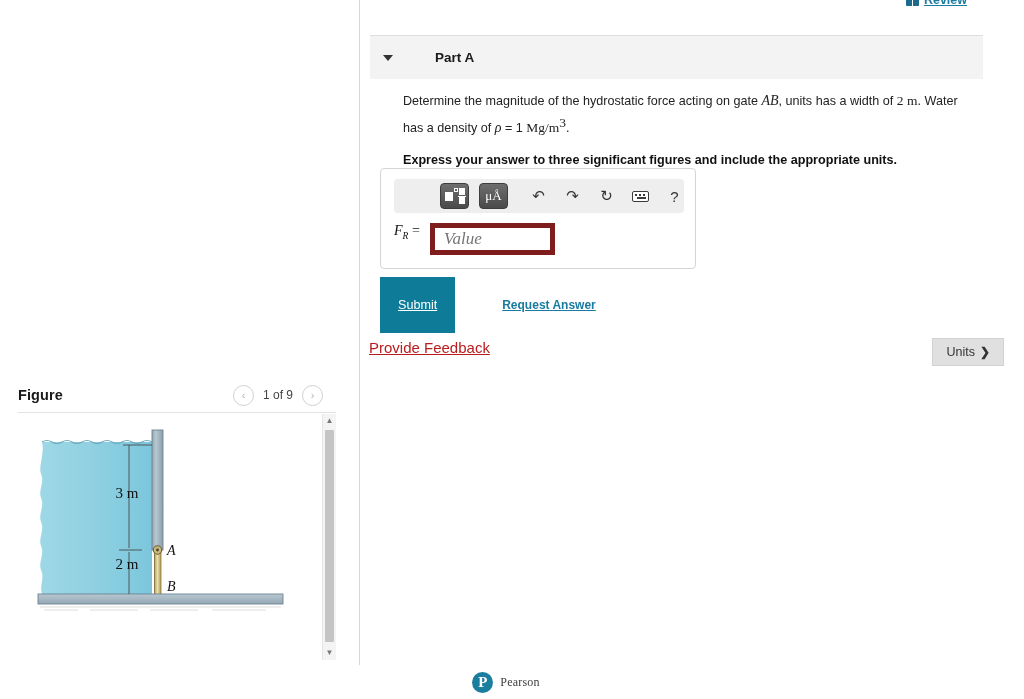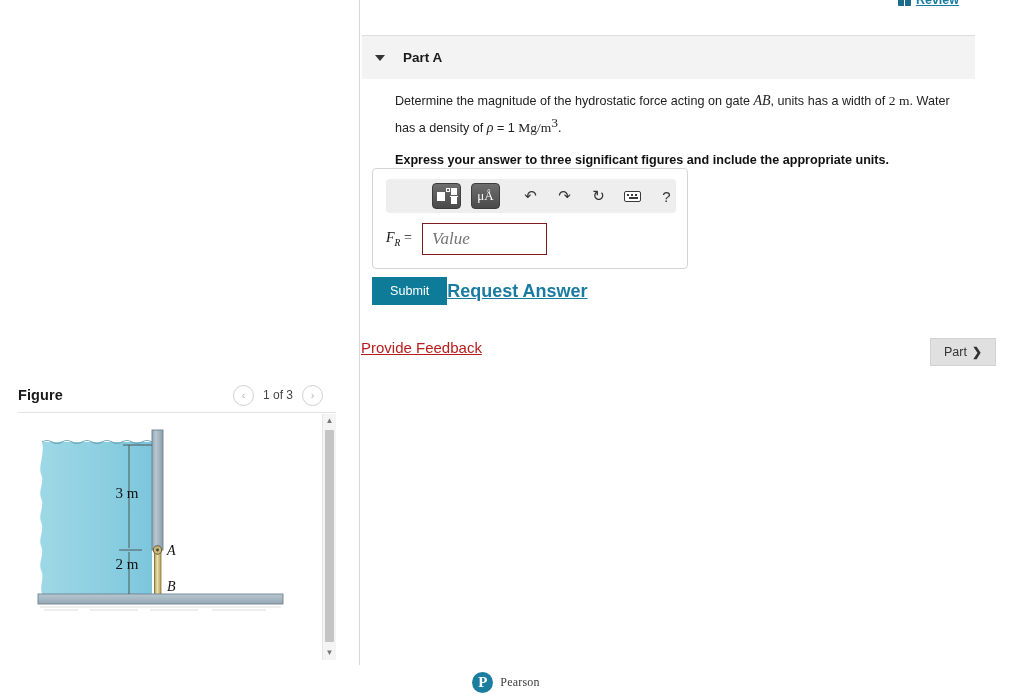--- a/index.html
+++ b/index.html
@@ -58,40 +58,40 @@
     color: #777; font-size: 8px; line-height: 1;
   }
   .sb-btn.up { top: 0; }
   .sb-btn.down { bottom: 0; }
   .sb-thumb {
     position: absolute; left: 2px; top: 16px;
     width: 9px; height: 212px; background: #c4c4c4; border-radius: 1px;
   }
 
   
-  .main-col { position: absolute; left: 339px; top: 0; width: 677px; height: 665px; }
+  .main-col { position: absolute; left: 347px; top: 0; width: 677px; height: 665px; }
 
   .review-row {
     position: absolute; right: 57px; top: -8px;
     display: flex; align-items: center; gap: 5px;
     height: 16px; overflow: hidden;
   }
   .review-icon { width: 13px; height: 11px; background: #1c6b8c; border-radius: 1px; position: relative; }
   .review-icon::after {
     content: ""; position: absolute; left: 6px; top: 0; width: 1px; height: 11px; background: #fff;
   }
   .review-link {
     font-size: 12.5px; color: #1a7ba0; text-decoration: underline; font-weight: bold;
   }
 
   .part-header {
     position: absolute; left: 23px; top: 35px;
     width: 613px; height: 44px;
     background: #f3f3f3; border-top: 1px solid #dedede;
-    display: flex; align-items: center;
+    display: flex; align-items: center; gap: 24px;
   }
   .caret {
     width: 0; height: 0; margin-left: 13px;
     border-left: 5.5px solid transparent; border-right: 5.5px solid transparent;
     border-top: 6.5px solid #333;
   }
   .part-label { font-size: 13.5px; font-weight: bold; color: #1a1a1a; margin-left: 18px; }
 
   .question-body { position: absolute; left: 56px; top: 90px; width: 560px; }
   .q-text { font-size: 12.6px; color: #222; line-height: 1.58; }
@@ -141,42 +141,42 @@
     position: relative; background: #fff;
   }
   .kbd::before {
     content: ""; position: absolute; left: 2px; top: 2px; right: 2px; height: 2px;
     background: repeating-linear-gradient(to right, #3a3a3a 0 2px, transparent 2px 4px);
   }
   .kbd::after {
     content: ""; position: absolute; left: 4px; bottom: 2px; width: 9px; height: 2px; background: #3a3a3a;
   }
 
-  .answer-row { position: absolute; left: 13px; top: 54px; display: flex; align-items: center; }
+  .answer-row { position: absolute; left: 13px; top: 54px; display: flex; }
   .fr-label {
     font-family: "Liberation Serif", serif; font-size: 14px; color: #111; width: 36px;
   }
   .fr-label i { font-style: italic; }
   .fr-label sub { font-size: 9.5px; font-style: italic; }
   .ans-input {
-    height: 32px; border: 1px solid #7f1d1d; background: #fff;
+    height: 32px; border: 5px solid #7f1d1d; background: #fff;
     font-family: "Liberation Serif", serif; font-style: italic;
     font-size: 17px; color: #14532d; padding: 0 9px; outline: none;
   }
   .ans-input.value { width: 125px; }
   .ans-input.units { width: 130px; border-left: none; }
 
   .submit-row { position: absolute; left: 33px; top: 277px; display: flex; align-items: center; }
   .submit-btn {
     background: #0e7c99; color: #fff; border: none;
     font-size: 12.6px; font-family: "Liberation Sans", sans-serif;
-    padding: 7px 18px; cursor: pointer;
+    padding: 21px 18px; cursor: pointer; text-decoration: underline;
   }
   .request-link {
-    color: #1a7ba0; font-size: 18px;
+    margin-left: 47px; color: #1a7ba0; font-size: 12px;
     font-weight: bold; text-decoration: underline;
   }
 
   .feedback-link {
     position: absolute; left: 22px; top: 339px;
     color: #b91c1c; font-size: 15px; text-decoration: underline;
   }
   .next-btn {
     position: absolute; right: 20px; top: 338px;
     background: #e0e0e0; border: 1px solid #d2d2d2;
@@ -204,21 +204,21 @@
 <body>
 
 <div id="root">
 
   <div class="left-col">
 
     <div class="figure-header">
       <span class="figure-title">Figure</span>
       <div class="fig-nav">
         <span class="fig-arrow">‹</span>
-        <span class="fig-count">1 of 3</span>
+        <span class="fig-count">1 of 9</span>
         <span class="fig-arrow">›</span>
       </div>
     </div>
 
     <div class="figure-frame">
       <svg class="fig-canvas" viewBox="0 0 300 246">
         <defs>
           <linearGradient id="watergrad" x1="0" y1="0" x2="1" y2="0">
             <stop offset="0%" stop-color="#9ed8e6"></stop>
             <stop offset="55%" stop-color="#8ccfe1"></stop>
@@ -335,21 +335,21 @@
     </div>
 
     <div class="submit-row">
       <button class="submit-btn">Submit</button>
       <a class="request-link" href="#">Request Answer</a>
     </div>
 
     <a class="feedback-link" href="#">Provide Feedback</a>
 
     <button class="next-btn">
-      <span>Part</span>
+      <span>Units</span>
       <span class="next-chev">❯</span>
     </button>
   </div>
 
   <div class="footer">
     <div class="pearson-wrap">
       <span class="pearson-mark">P</span>
       <span class="pearson-word">Pearson</span>
     </div>
   </div>

